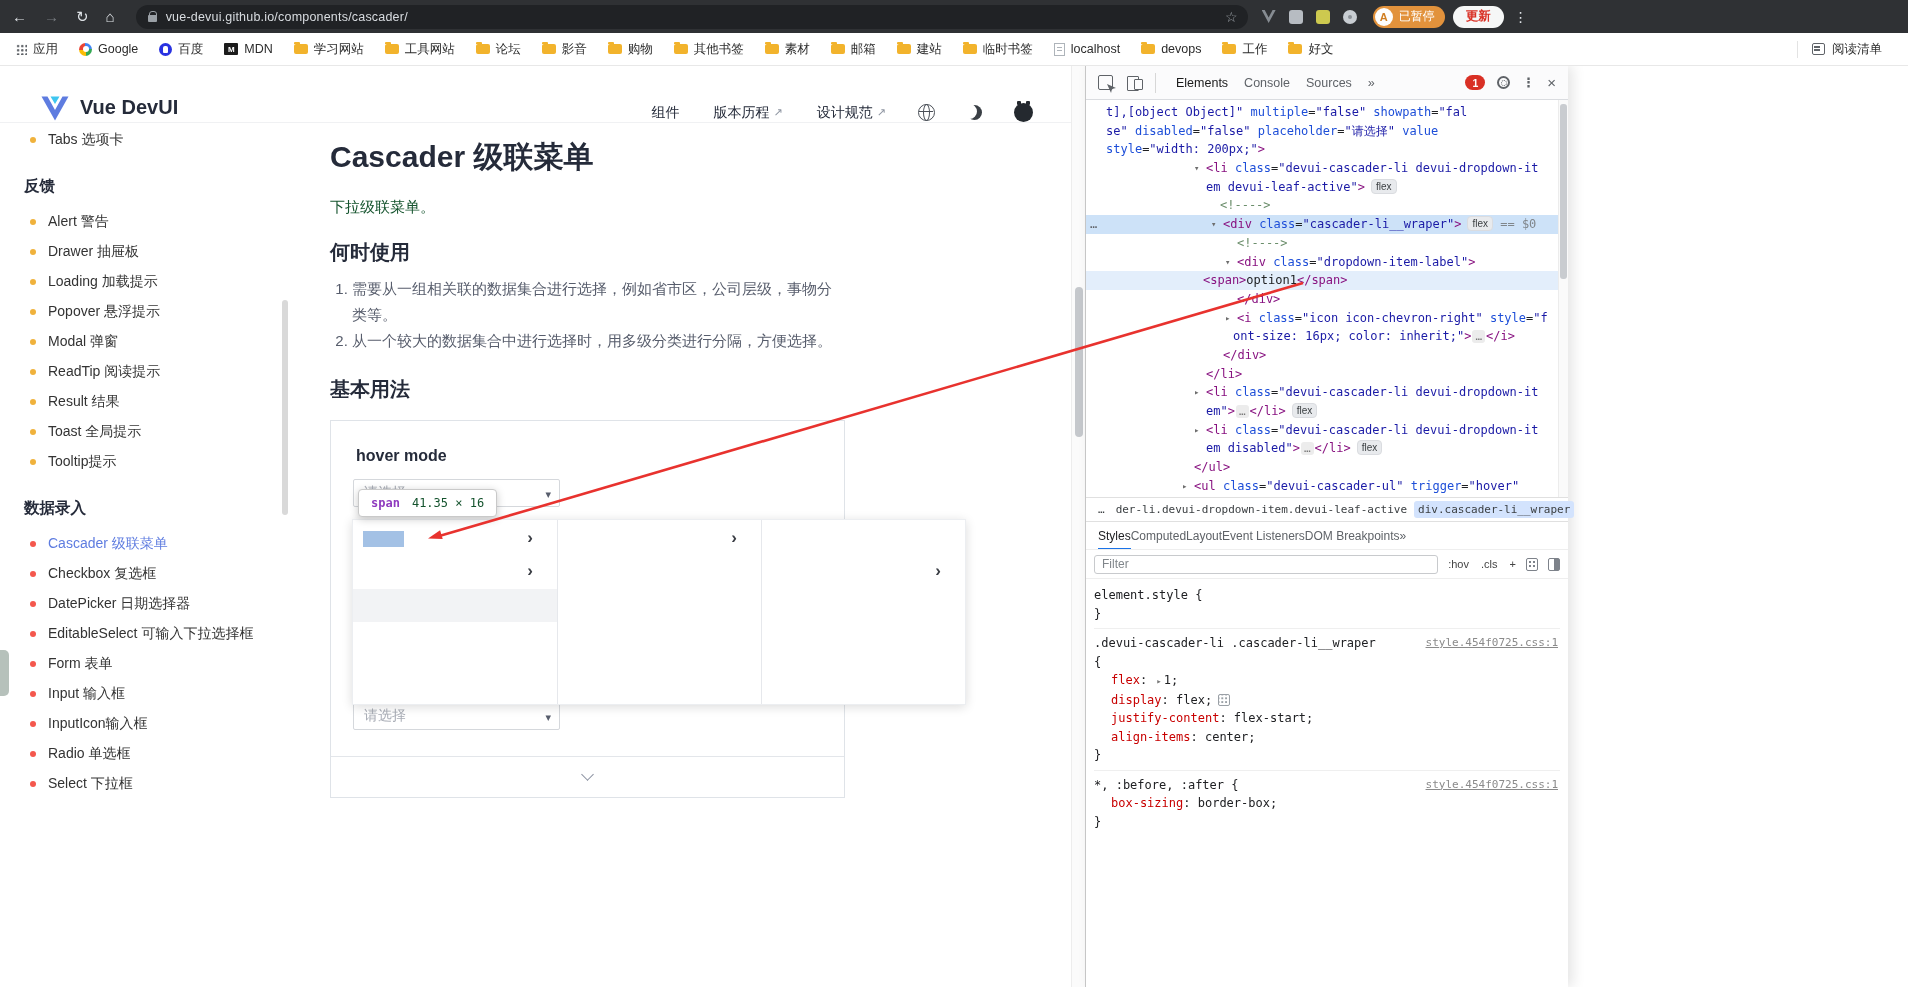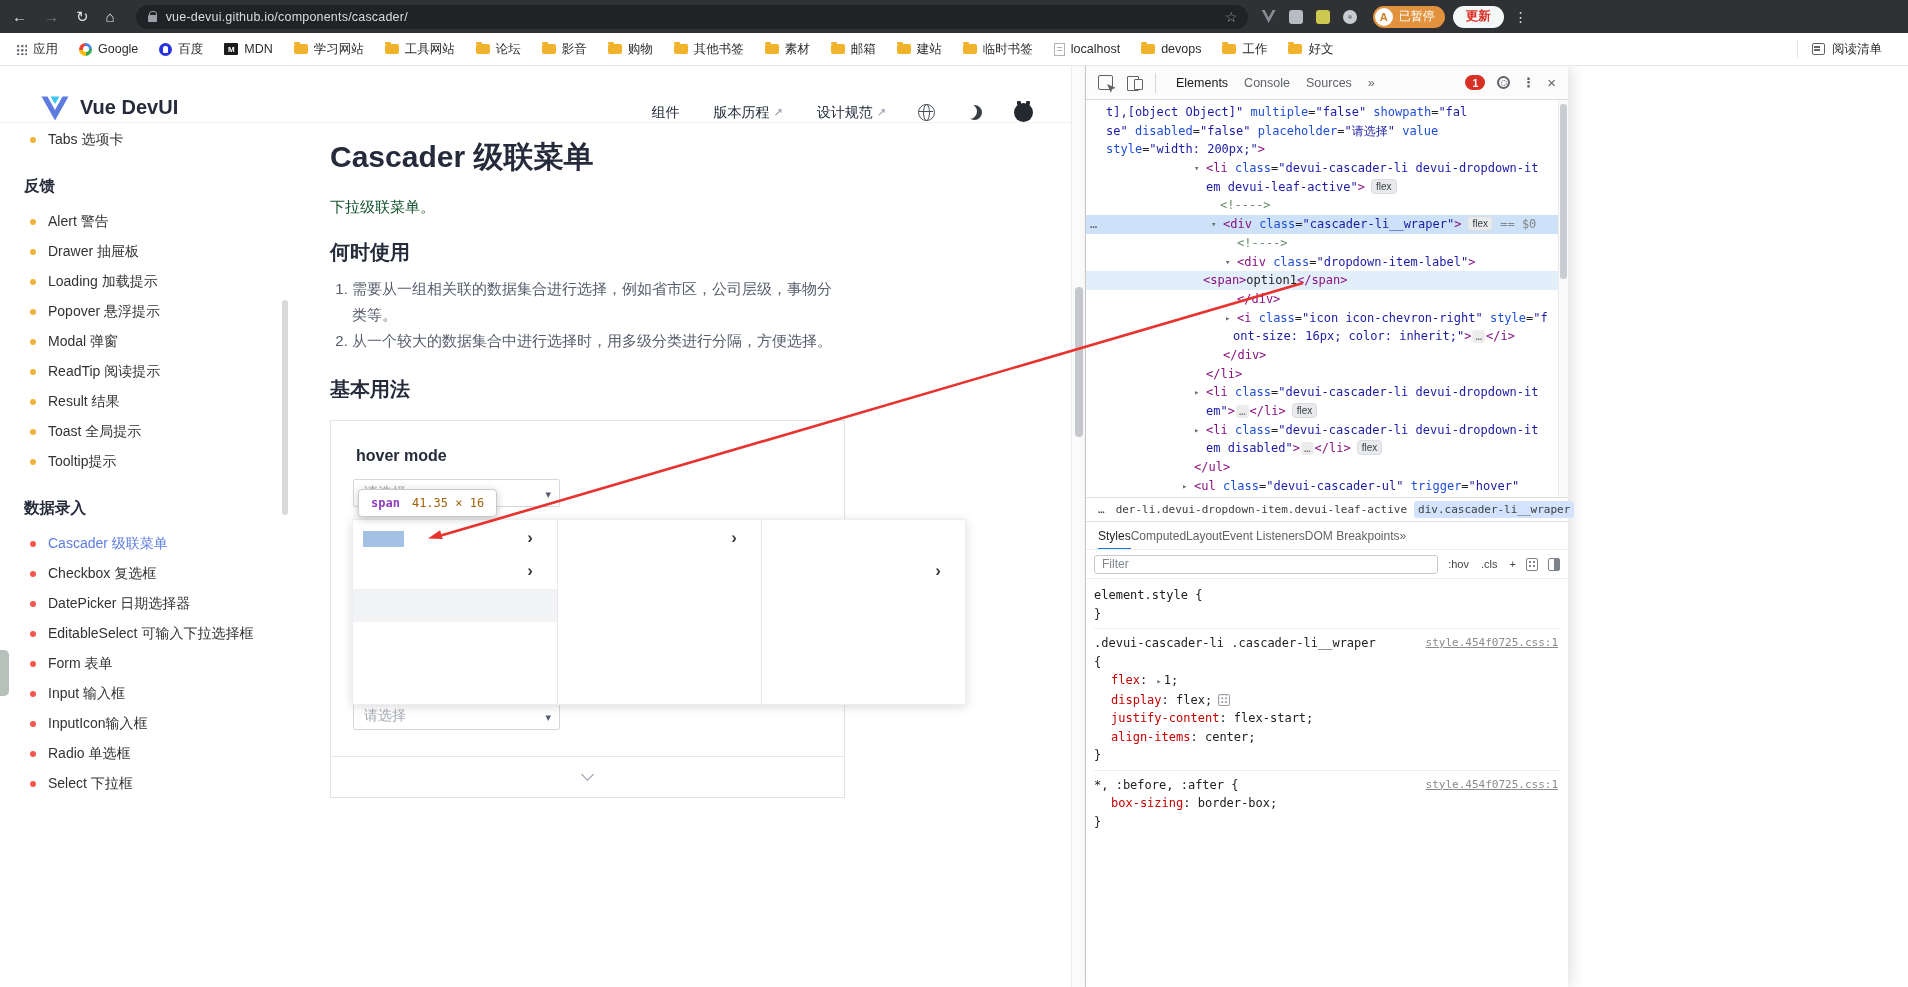--- a/index.html
+++ b/index.html
@@ -93,21 +93,21 @@
 #cascader-dropdown{position:absolute;left:21px;top:98px;width:614px;height:186px;background:#fff;box-shadow:0 2px 10px rgba(0,0,0,.14);border:1px solid #eceef1;display:flex;z-index:10}
 .dd-col{width:204px;padding-top:3px;position:relative}
 .dd-col + .dd-col{border-left:1px solid #e6e8ec}
 .dd-row{height:33px;position:relative}
 .dd-row.disabled{background:#f2f3f5}
 .dd-row .ch{position:absolute;right:24px;top:5px;font-size:17px;color:#3b3e45;font-weight:bold}
 #inspect-rect{position:absolute;left:10px;top:8px;width:41px;height:16px;background:rgba(101,152,212,.6)}
 
 #size-tooltip{position:absolute;left:358px;top:423px;background:#fff;border:1px solid #c9c9c9;border-radius:4px;box-shadow:0 2px 8px rgba(0,0,0,.22);padding:6px 12px;display:flex;gap:12px;align-items:center;z-index:30;font-family:"DejaVu Sans Mono",monospace;font-size:12px}
 #size-tooltip .tag{color:#8f3bbf;font-weight:bold}
-#size-tooltip .dims{color:#a16207}
+#size-tooltip .dims{color:#14532d}
 
 #page-scrollbar{position:absolute;right:0;top:0;width:14px;bottom:0;background:#fbfbfb;border-left:1px solid #ededed;z-index:6}
 #page-thumb{position:absolute;left:3px;top:221px;width:8px;height:150px;background:#c5c8cc;border-radius:4px}
 
 
 #devtools{position:absolute;left:1085px;top:66px;width:483px;height:921px;background:#fff;border-left:1px solid #c6c6c6;box-shadow:5px 0 12px rgba(0,0,0,.10);z-index:5}
 #dt-bar{position:absolute;left:0;top:0;right:0;height:34px;background:#fbfbfc;border-bottom:1px solid #dadce0;display:flex;align-items:center;padding:0 8px;gap:9px}
 .dt-insp{width:15px;height:15px;border:1.7px solid #5f6368;border-radius:2px;position:relative;margin-left:4px}
 .dt-insp::after{content:"";position:absolute;right:-4px;bottom:-4px;width:9px;height:9px;background:#5f6368;clip-path:polygon(0 0,100% 45%,55% 55%,45% 100%)}
 .dt-dev{width:16px;height:14px;position:relative;margin-left:5px}

